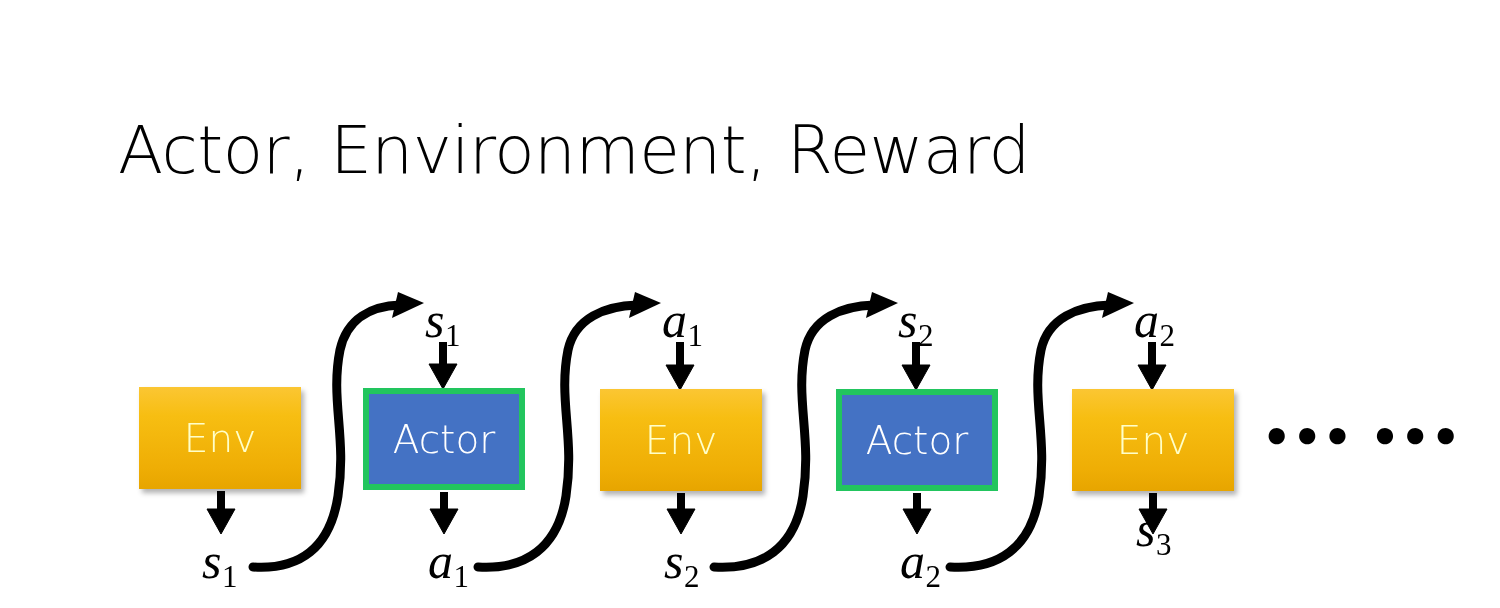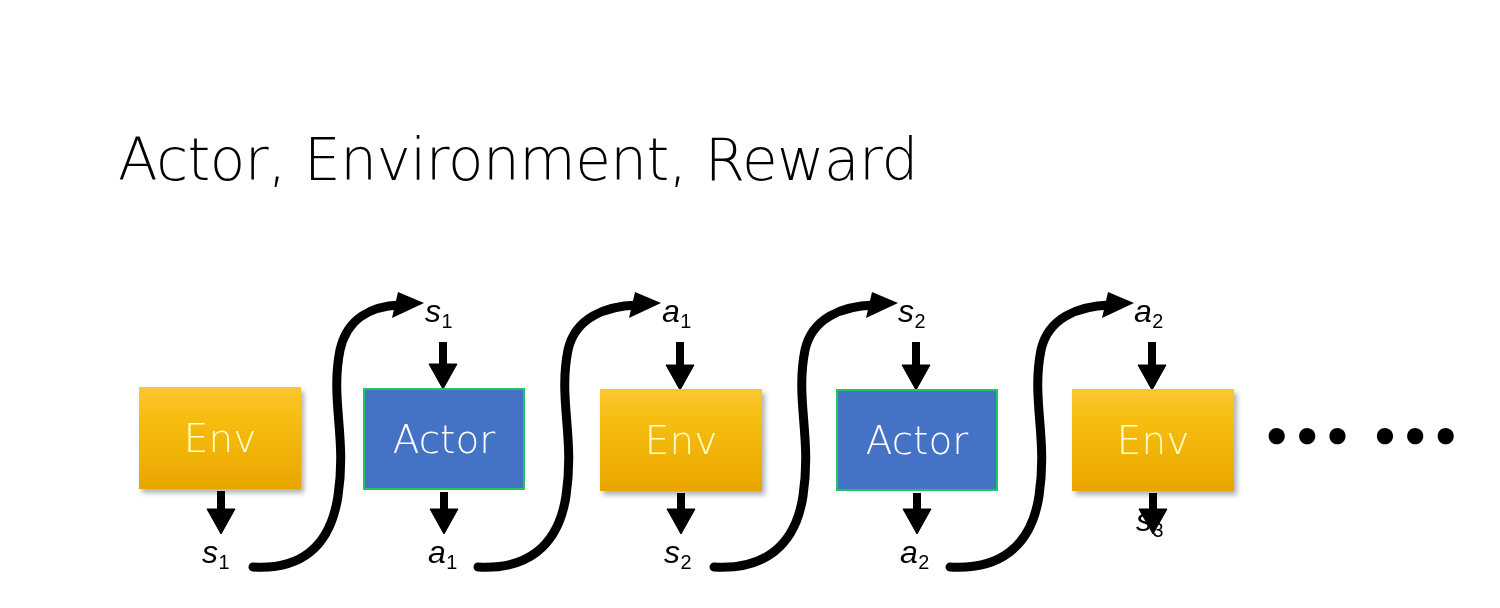--- a/index.html
+++ b/index.html
@@ -24,28 +24,27 @@
     height: 608px;
     background: #ffffff;
   }
 
   
   #slide-title {
     position: absolute;
     left: 118px;
     top: 118px;
     font-family: "DejaVu Sans", "Liberation Sans", sans-serif;
-    font-size: 58px;
+    font-size: 66px;
     font-weight: 300;
     font-stretch: semi-condensed;
     letter-spacing: -0.5px;
     color: #000000;
     white-space: nowrap;
     line-height: 1.0;
-    margin-top: 13px;
   }
 
   
   #diagram {
     position: absolute;
     left: 0; top: 0;
     width: 1500px;
     height: 608px;
   }
 
@@ -77,30 +76,30 @@
   .node-box.env {
     background: linear-gradient(180deg, #FBC633 0%, #F7BE12 28%, #EFAE05 78%, #E7A500 100%);
     color: #FFFFC9;
     border: none;
     box-shadow: 3px 4px 5px rgba(0,0,0,0.30);
   }
 
   .node-box.actor {
     background: #4472C4;
     color: #FFFFFF;
-    border: 2px solid #22c55e;
+    border: 6px solid #22c55e;
     box-shadow: none;
   }
 
   
   .math-label {
     position: absolute;
-    font-family: Liberation Sans, sans-serif;
+    font-family: Liberation Serif, serif;
     font-style: italic;
-    font-size: 32px;
+    font-size: 50px;
     color: #000000;
     white-space: nowrap;
     line-height: 1;
     z-index: 3;
   }
   .math-label sub {
     font-size: 0.62em;
     font-style: normal;
     vertical-align: -0.28em;
     margin-left: 0.5px;

